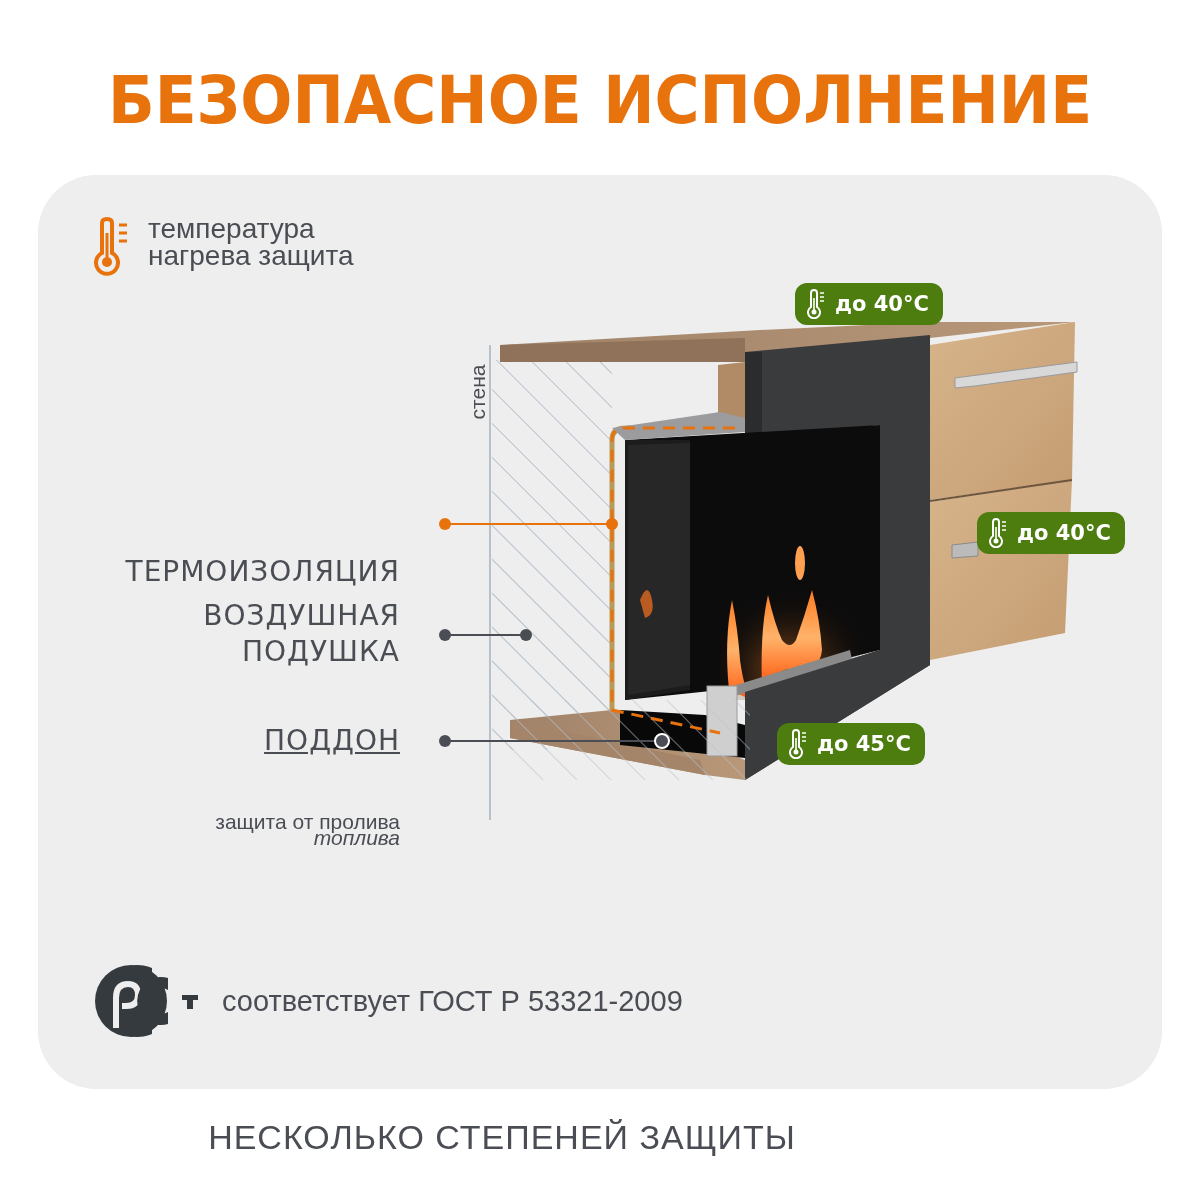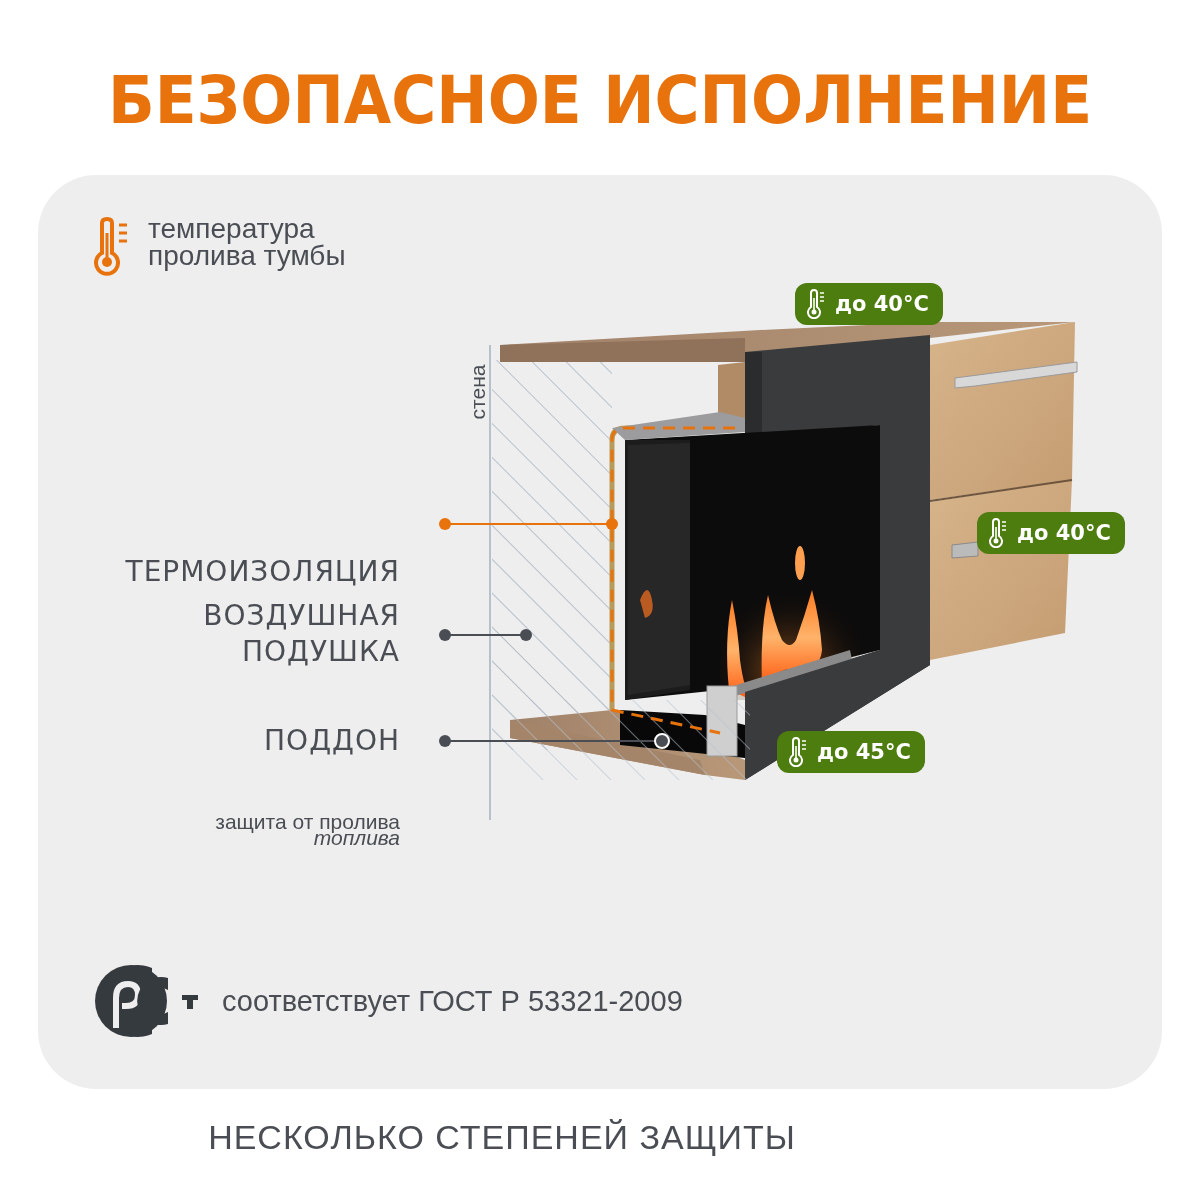--- a/index.html
+++ b/index.html
@@ -144,30 +144,30 @@
   <svg class="thermo" viewBox="0 0 38 60">
     <path d="M 10 6 Q 10 2 15 2 Q 20 2 20 6 L 20 36 A 11 11 0 1 1 10 36 Z" fill="none" stroke="#e8720c" stroke-width="4"></path>
     <line x1="15" y1="16" x2="15" y2="40" stroke="#e8720c" stroke-width="3"></line>
     <circle cx="15" cy="45" r="5" fill="#e8720c"></circle>
     <line x1="27" y1="8" x2="35" y2="8" stroke="#e8720c" stroke-width="3"></line>
     <line x1="27" y1="16" x2="35" y2="16" stroke="#e8720c" stroke-width="3"></line>
     <line x1="27" y1="24" x2="35" y2="24" stroke="#e8720c" stroke-width="3"></line>
   </svg>
   <div class="legend-text">
     <div>температура</div>
-    <div>пролива тумбы</div>
+    <div>нагрева защита</div>
   </div>
 </div>
 
 <div class="wall-label">стена</div>
 
 <div class="label-caps" style="left:60px; top:506px; width:340px;margin-top:48px;">ТЕРМОИЗОЛЯЦИЯ</div>
 <div class="label-caps" style="left:60px; top:598px; width:340px;">ВОЗДУШНАЯ</div>
 <div class="label-caps" style="left:60px; top:634px; width:340px;">ПОДУШКА</div>
-<div class="label-caps" style="left:60px; top:723px; width:340px;">ПОДДОН</div>
+<div class="label-caps" style="left:60px; top:723px; width:340px;text-decoration:underline;">ПОДДОН</div>
 <div class="label-sub" style="left:60px; top:807px; width:340px;">защита от пролива</div>
 <div class="label-sub" style="left:60px; top:823px; width:340px;font-style:italic;">топлива</div>
 
 <div class="badge" style="left:795px; top:283px;">
   <svg viewBox="0 0 18 30">
     <path d="M 4 4 Q 4 1 7 1 Q 10 1 10 4 L 10 18 A 6 6 0 1 1 4 18 Z" fill="none" stroke="#fff" stroke-width="2"></path>
     <circle cx="7" cy="23" r="2.5" fill="#fff"></circle>
       <line x1="7" y1="9" x2="7" y2="22" stroke="#fff" stroke-width="1.6"></line>
     <line x1="13" y1="4" x2="17" y2="4" stroke="#fff" stroke-width="1.5"></line>
       <line x1="13" y1="8" x2="17" y2="8" stroke="#fff" stroke-width="1.5"></line>
@@ -181,21 +181,21 @@
     <path d="M 4 4 Q 4 1 7 1 Q 10 1 10 4 L 10 18 A 6 6 0 1 1 4 18 Z" fill="none" stroke="#fff" stroke-width="2"></path>
     <circle cx="7" cy="23" r="2.5" fill="#fff"></circle>
       <line x1="7" y1="9" x2="7" y2="22" stroke="#fff" stroke-width="1.6"></line>
     <line x1="13" y1="4" x2="17" y2="4" stroke="#fff" stroke-width="1.5"></line>
       <line x1="13" y1="8" x2="17" y2="8" stroke="#fff" stroke-width="1.5"></line>
       <line x1="13" y1="12" x2="17" y2="12" stroke="#fff" stroke-width="1.5"></line>
   </svg>
   <span>до 40°C</span>
 </div>
 
-<div class="badge" style="left:777px; top:723px;margin-top:8px;">
+<div class="badge" style="left:777px; top:723px;">
   <svg viewBox="0 0 18 30">
     <path d="M 4 4 Q 4 1 7 1 Q 10 1 10 4 L 10 18 A 6 6 0 1 1 4 18 Z" fill="none" stroke="#fff" stroke-width="2"></path>
     <circle cx="7" cy="23" r="2.5" fill="#fff"></circle>
       <line x1="7" y1="9" x2="7" y2="22" stroke="#fff" stroke-width="1.6"></line>
     <line x1="13" y1="4" x2="17" y2="4" stroke="#fff" stroke-width="1.5"></line>
       <line x1="13" y1="8" x2="17" y2="8" stroke="#fff" stroke-width="1.5"></line>
       <line x1="13" y1="12" x2="17" y2="12" stroke="#fff" stroke-width="1.5"></line>
   </svg>
   <span>до 45°C</span>
 </div>

